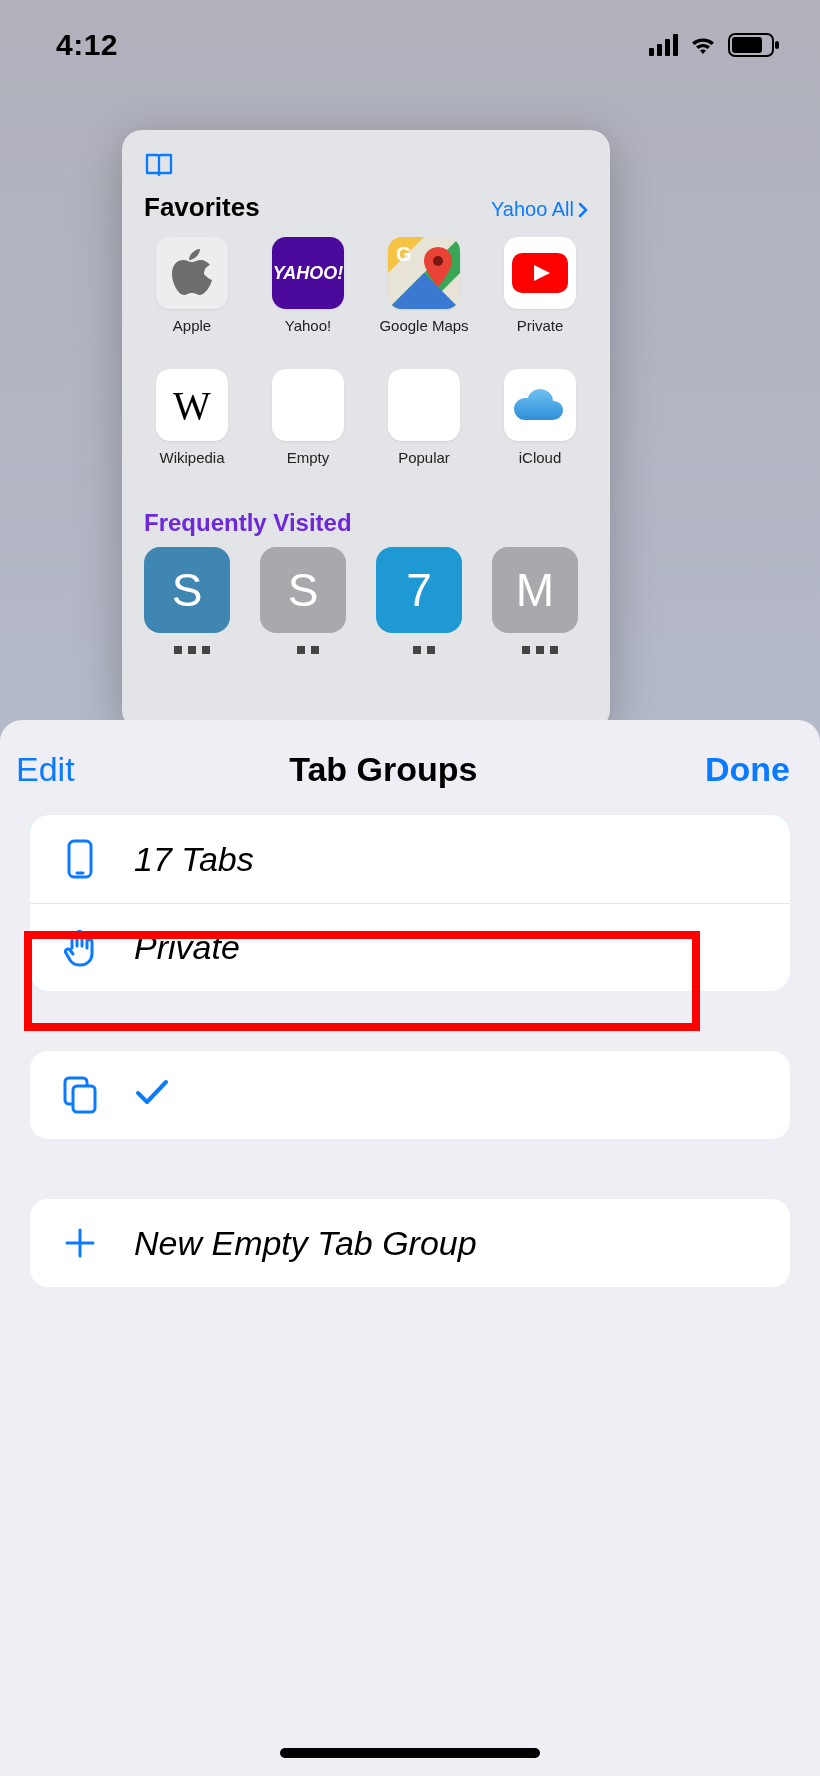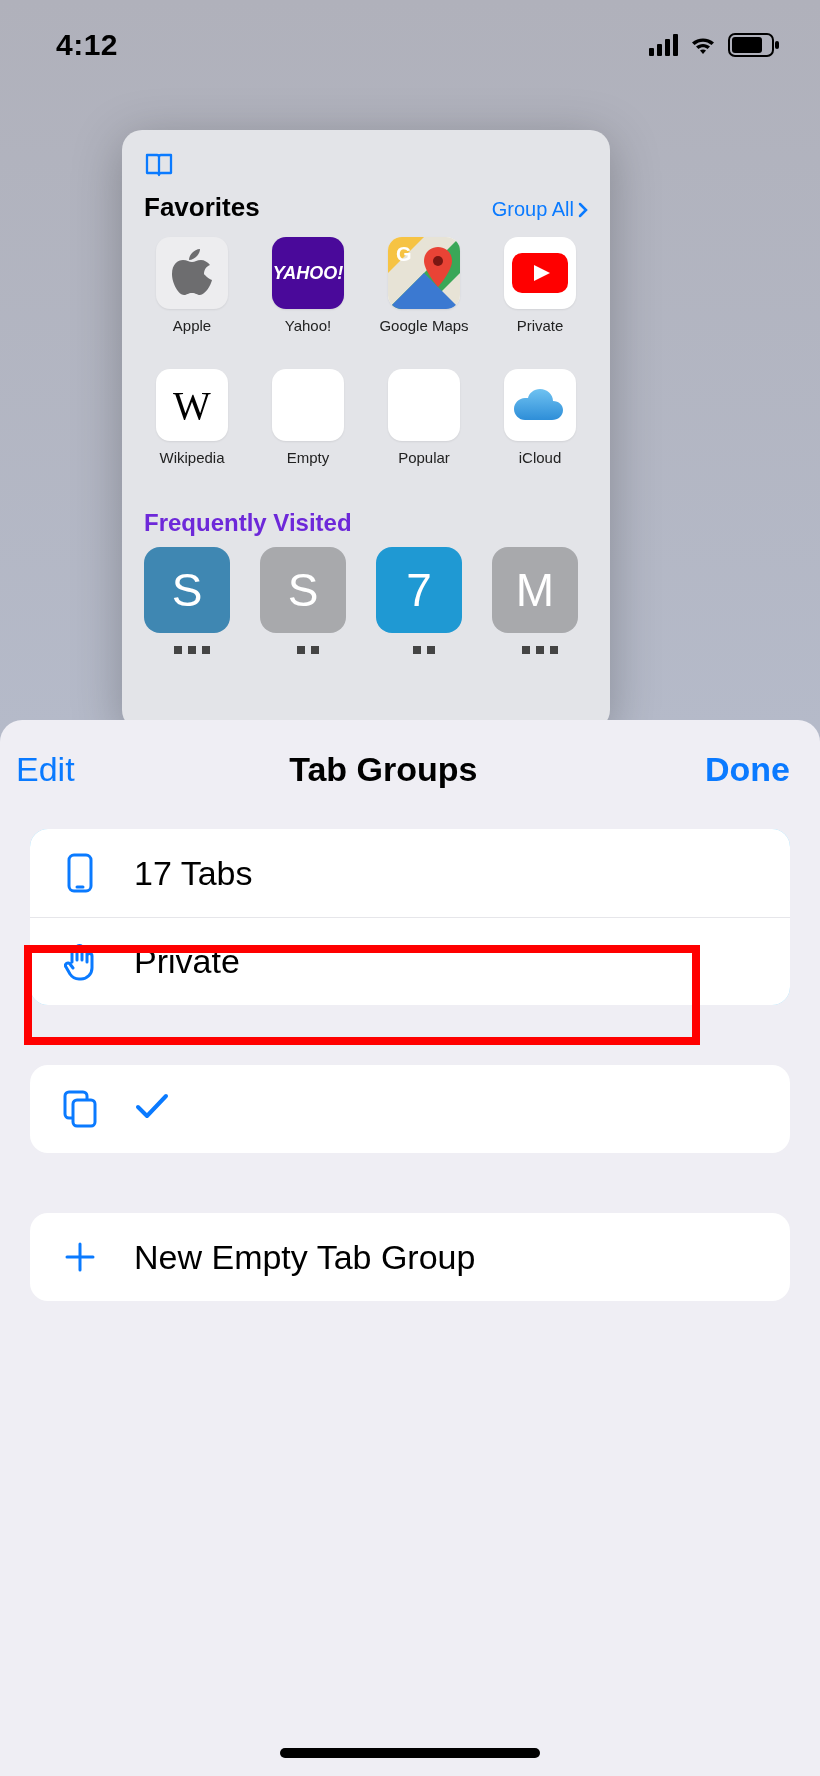--- a/index.html
+++ b/index.html
@@ -70,21 +70,21 @@
   }
   .sheet-header {
     display:flex; align-items:center; justify-content:space-between;
     padding: 30px 30px 24px 16px;
     gap: 12px;
   }
   .sheet-edit, .sheet-done { font-size:34px; color:#0a7aff; }
   .sheet-done { font-weight:700;margin-left:13px; }
   .sheet-title { font-size:34px; font-weight:700; color:#000; }
 
-  .cell-group { margin: 16px 30px 0 30px; background:#7dd3fc; border-radius:18px; overflow:hidden; }
+  .cell-group { margin: 2px 30px 0 30px; background:#7dd3fc; border-radius:18px; overflow:hidden;font-style:italic; }
   .cell {
     display:flex; align-items:center; height:88px; padding: 0 26px;
     font-size:34px; color:#000; background:#fff;
   }
   .cell + .cell { border-top:1px solid #e6e6ea; }
   .cell-icon { width:48px; display:flex; justify-content:center; margin-right:30px; color:#0a7aff; }
   .cell-label { flex:1; }
   .cell-check { color:#0a7aff; }
 
   .highlight {
@@ -127,21 +127,21 @@
 
 <div class="start-card">
   <span class="book-icon">
     <svg width="30" height="26" viewBox="0 0 30 26">
         <path d="M3 3 H13 C14 3 15 4 15 5 V23 C15 22 14 21 13 21 H3 Z M27 3 H17 C16 3 15 4 15 5 V23 C15 22 16 21 17 21 H27 Z" stroke="#0a7aff" stroke-width="2.3" fill="none" stroke-linejoin="round"></path>
       </svg>
   </span>
   <div class="fav-header">
     <div class="fav-title">Favorites</div>
     <div class="show-all">
-      <span>Group All</span>
+      <span>Yahoo All</span>
       <svg width="10" height="16" viewBox="0 0 10 16">
           <path d="M2 2 L8 8 L2 14" stroke="#0a7aff" stroke-width="2.5" fill="none" stroke-linecap="round"></path>
         </svg>
     </div>
   </div>
 
   <div class="fav-grid">
     <div class="fav-item">
       <div class="fav-icon-box apple-box">
         <svg width="42" height="48" viewBox="0 0 42 48">

